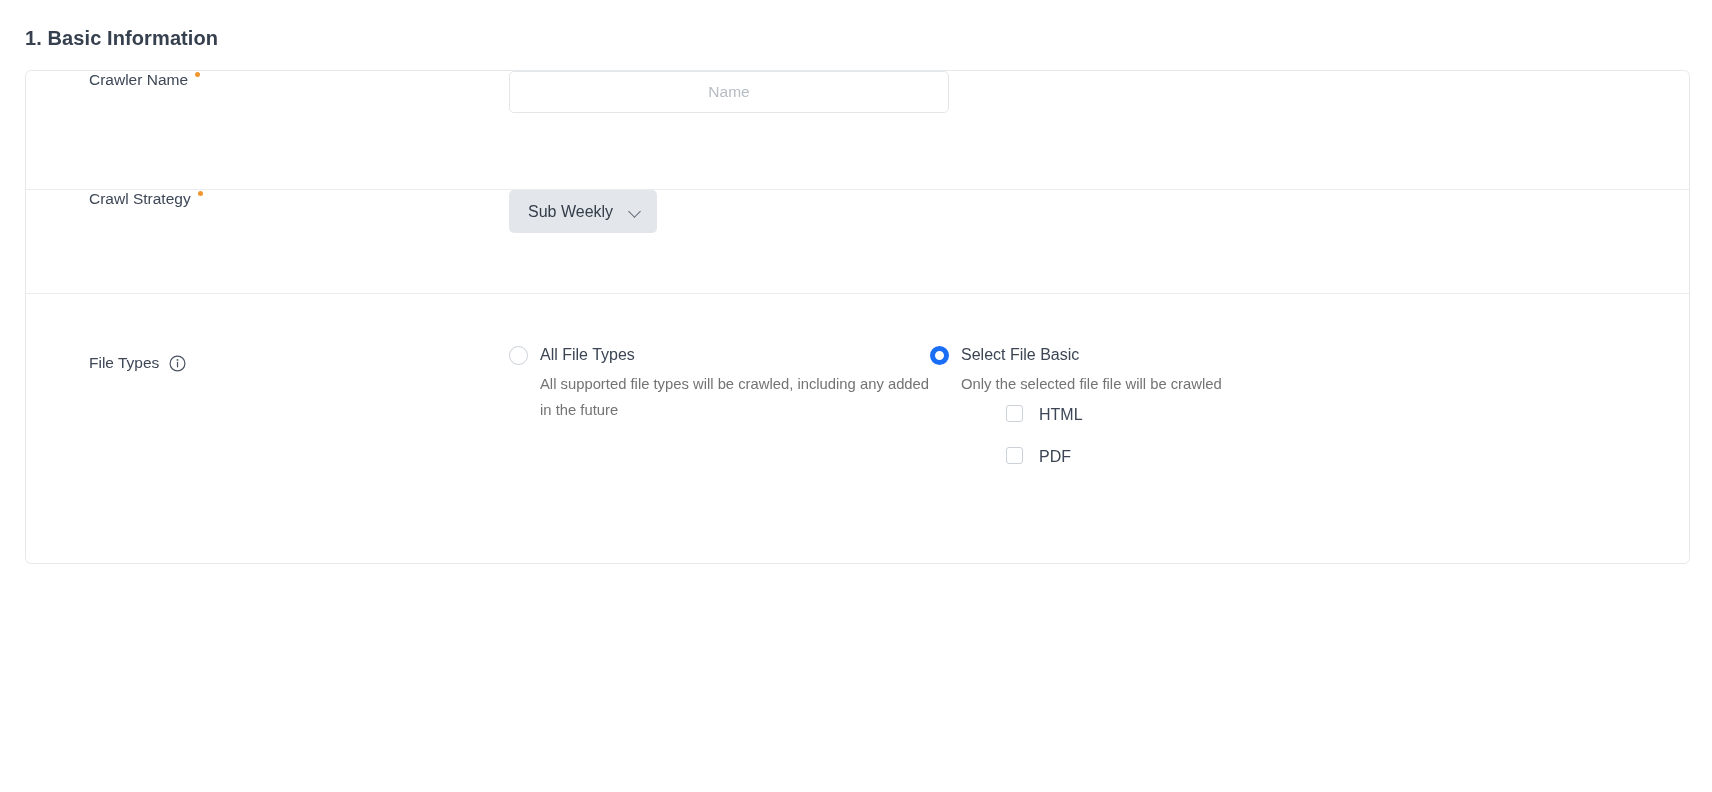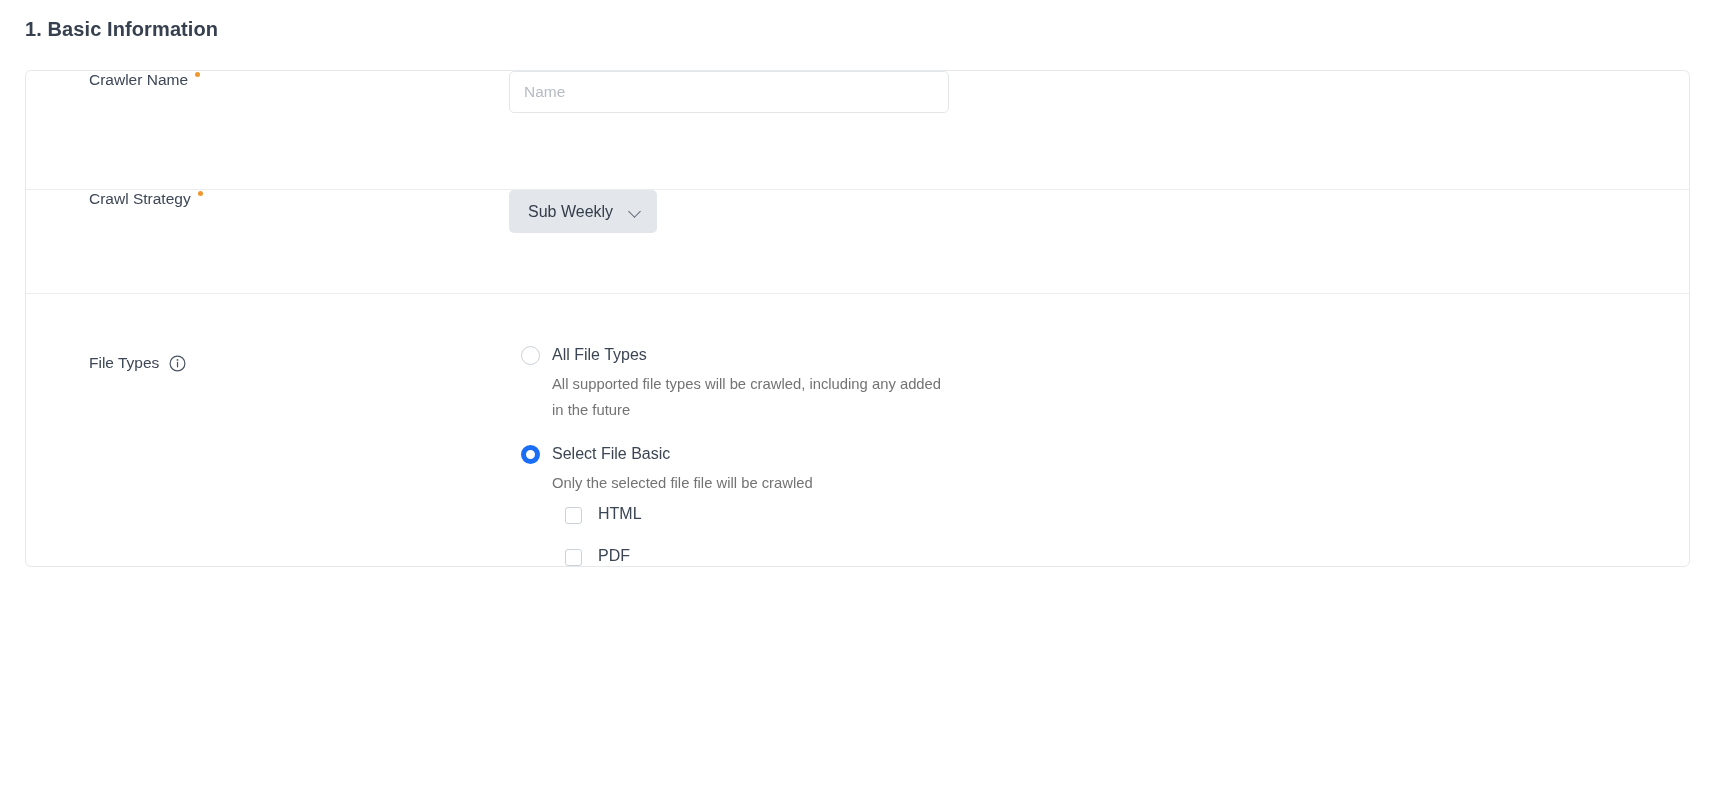--- a/index.html
+++ b/index.html
@@ -19,21 +19,21 @@
     position: relative;
     width: 1712px;
     height: 792px;
     box-sizing: border-box;
   }
 
   
   .section-title {
     position: absolute;
     left: 25px;
-    top: 18px;
+    top: 27px;
     font-size: 20px;
     font-weight: bold;
     color: #36404e;
     letter-spacing: 0.1px;
     white-space: nowrap;
   }
 
   
   .card {
     position: absolute;
@@ -68,21 +68,21 @@
     flex: 1 1 auto;
     box-sizing: border-box;
     display: flex;
     align-items: center;
   }
 
   
   .row-name     { height: 119px; }
   .row-schedule { height: 104px; }
   .row-strategy { height: 104px; }
-  .row-filetypes { min-height: 269px; gap: 12px; }
+  .row-filetypes { min-height: 269px; }
 
   .row-filetypes .row-label-cell,
   .row-filetypes .row-field-cell {
     align-items: flex-start;
     padding-top: 0;
   }
   .row-filetypes .row-label-cell { padding-top: 60px; }
   .row-filetypes .row-field-cell { padding-top: 50px; }
 
   .field-label {
@@ -123,20 +123,21 @@
     height: 42px;
     box-sizing: border-box;
     border: 1px solid #e4e7ea;
     border-radius: 5px;
     padding: 0 14px;
     font-family: "Liberation Sans", sans-serif;
     font-size: 15.5px;
     color: #3d4756;
     background: #ffffff;
     outline: none;
+    text-align: center;
   }
   .text-input::placeholder {
     color: #b6bcc4;
   }
 
   
   .select-btn {
     display: inline-flex;
     align-items: center;
     gap: 16px;
@@ -166,21 +167,21 @@
     width: 8px;
     height: 8px;
     border-right: 1.6px solid #5b6573;
     border-bottom: 1.6px solid #5b6573;
     transform: rotate(45deg);
   }
 
   
   .radio-group {
     display: flex;
-    flex-direction: column;
+    flex-direction: row;
   }
   .radio-item {
     display: flex;
     align-items: flex-start;
     gap: 0;
   }
   .radio-mark {
     flex: 0 0 19px;
     width: 19px;
     height: 19px;
@@ -218,21 +219,22 @@
   
   .checkbox-list {
     margin-top: 8px;
     margin-left: 13px;
     display: flex;
     flex-direction: column;
     gap: 22px;
   }
   .checkbox-item {
     display: flex;
-    align-items: flex-end;
+    align-items: flex-start;
+    margin-left: 32px;
   }
   .checkbox-mark {
     width: 17px;
     height: 17px;
     box-sizing: border-box;
     border: 1.5px solid #ccd1d7;
     border-radius: 3px;
     background: #ffffff;
     margin-right: 16px;
     flex: 0 0 17px;

